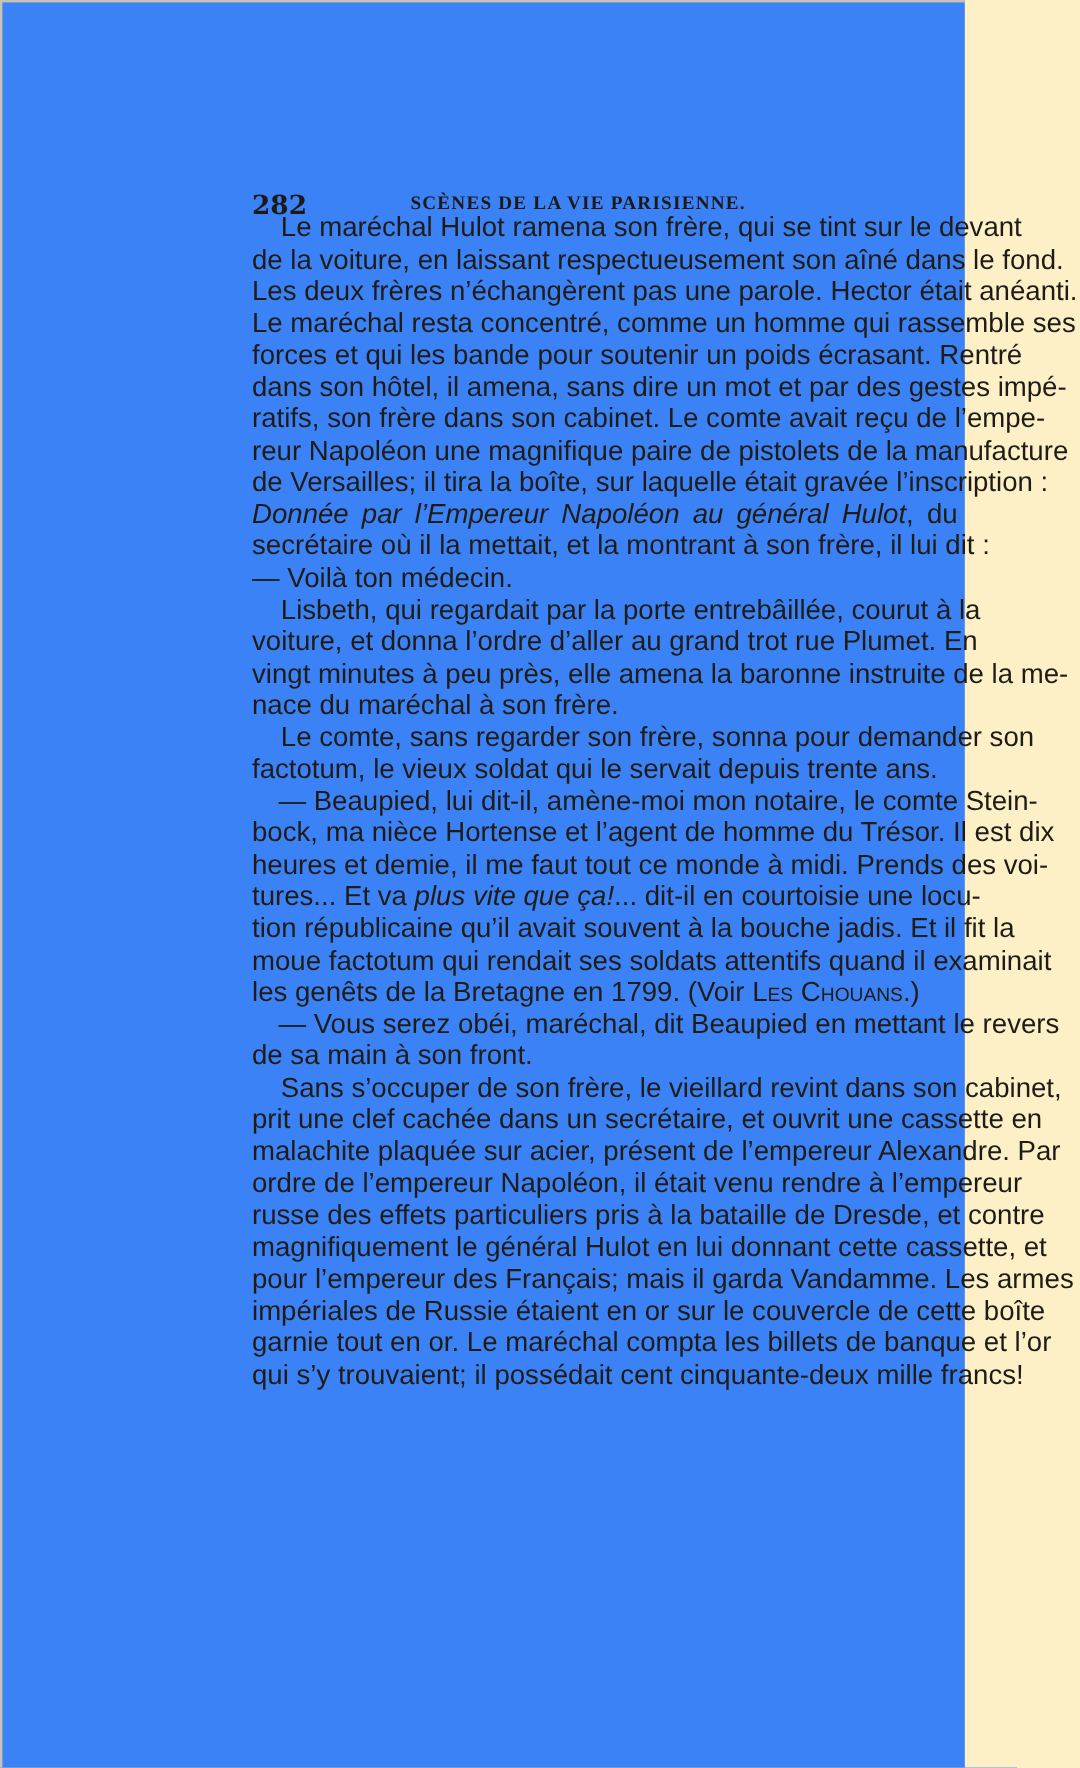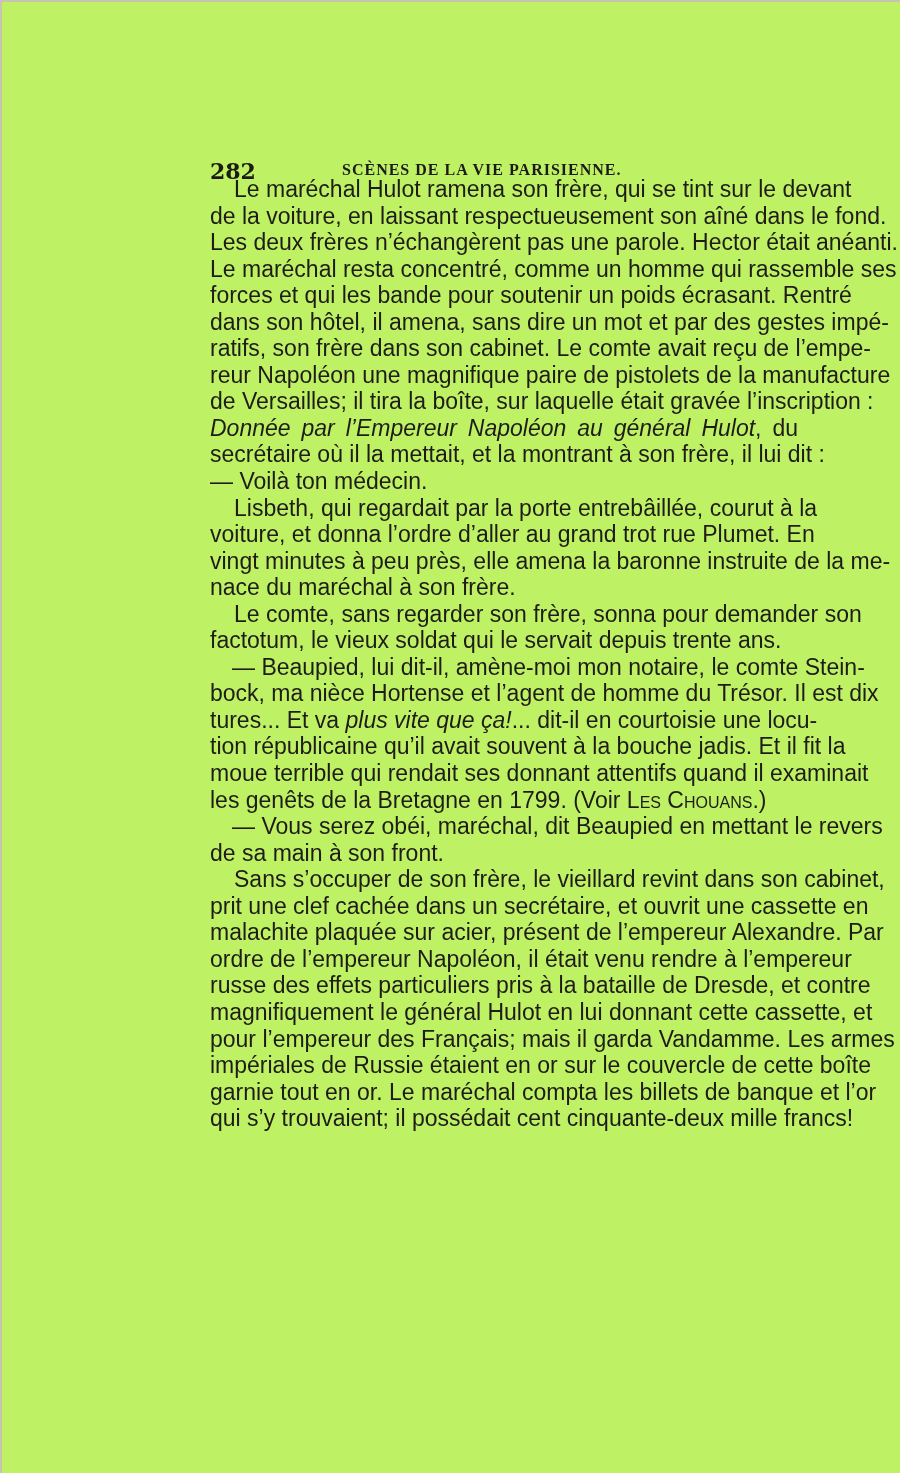--- a/index.html
+++ b/index.html
@@ -9,22 +9,22 @@
     body {
       width: 900px;
       height: 1473px;
       background: #fdf0c6;
       position: relative;
       overflow: hidden;
     }
     .page {
       position: absolute;
       left: 0; top: 0;
-      width: 900px; height: 1473px;
-      background: #bef264;
+      width: 804px; height: 1473px;
+      background: #3b82f6;
       border-top: 2px solid #c9c3b4;
       border-left: 2px solid #c9c3b4;
       box-sizing: border-box;
     }
     .header {
       position: absolute;
       left: 208px;
       top: 156px;
       width: 590px;
       height: 30px;
@@ -105,23 +105,24 @@
     <span class="line" style="word-spacing: 0px;">secrétaire où il la mettait, et la montrant à son frère, il lui dit :</span>
     <span class="line last">— Voilà ton médecin.</span>
     <span class="line indent" style="word-spacing: 0px;">Lisbeth, qui regardait par la porte entrebâillée, courut à la</span>
     <span class="line" style="word-spacing: 0px;">voiture, et donna l’ordre d’aller au grand trot rue Plumet. En</span>
     <span class="line" style="word-spacing: 0px;">vingt minutes à peu près, elle amena la baronne instruite de la me-</span>
     <span class="line last">nace du maréchal à son frère.</span>
     <span class="line indent" style="word-spacing: 0px;">Le comte, sans regarder son frère, sonna pour demander son</span>
     <span class="line last">factotum, le vieux soldat qui le servait depuis trente ans.</span>
     <span class="line indent-dash" style="word-spacing: 0px;">— Beaupied, lui dit-il, amène-moi mon notaire, le comte Stein-</span>
     <span class="line" style="word-spacing: 0px;">bock, ma nièce Hortense et l’agent de homme du Trésor. Il est dix</span>
+    <span class="line" style="word-spacing: 0px;">heures et demie, il me faut tout ce monde à midi. Prends des voi-</span>
     <span class="line" style="word-spacing: 0.00142045px;"><span>tures... Et va </span><span class="it">plus vite que ça!</span><span>... dit-il en courtoisie une locu-</span></span>
     <span class="line" style="word-spacing: 0px;">tion républicaine qu’il avait souvent à la bouche jadis. Et il fit la</span>
-    <span class="line" style="word-spacing: 0px;">moue terrible qui rendait ses donnant attentifs quand il examinait</span>
+    <span class="line" style="word-spacing: 0px;">moue factotum qui rendait ses soldats attentifs quand il examinait</span>
     <span class="line last"><span>les genêts de la Bretagne en 1799. (Voir </span><span class="sc">Les Chouans</span><span>.)</span></span>
     <span class="line indent-dash" style="word-spacing: 0px;">— Vous serez obéi, maréchal, dit Beaupied en mettant le revers</span>
     <span class="line last">de sa main à son front.</span>
     <span class="line indent" style="word-spacing: 0px;">Sans s’occuper de son frère, le vieillard revint dans son cabinet,</span>
     <span class="line" style="word-spacing: 0px;">prit une clef cachée dans un secrétaire, et ouvrit une cassette en</span>
     <span class="line" style="word-spacing: 0px;">malachite plaquée sur acier, présent de l’empereur Alexandre. Par</span>
     <span class="line" style="word-spacing: 0px;">ordre de l’empereur Napoléon, il était venu rendre à l’empereur</span>
     <span class="line" style="word-spacing: 0px;">russe des effets particuliers pris à la bataille de Dresde, et contre</span>
     <span class="line" style="word-spacing: 0px;">magnifiquement le général Hulot en lui donnant cette cassette, et</span>
     <span class="line" style="word-spacing: 0px;">pour l’empereur des Français; mais il garda Vandamme. Les armes</span>

